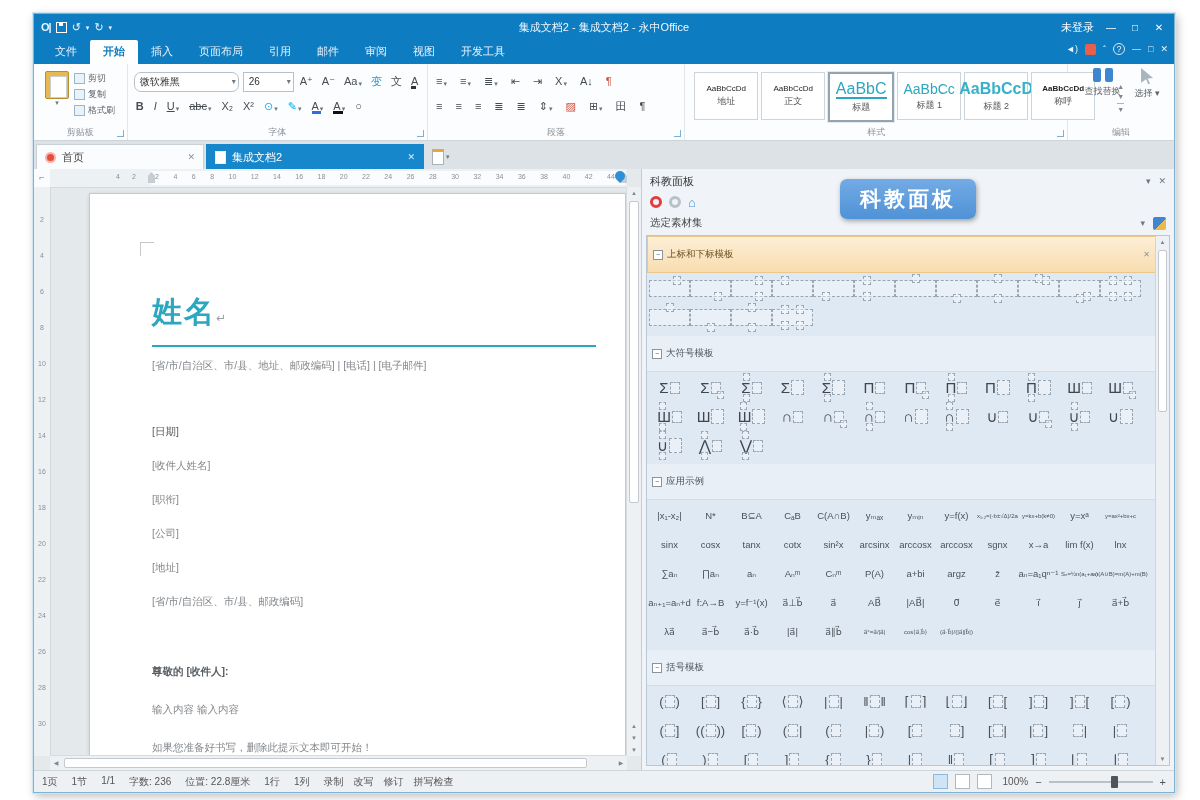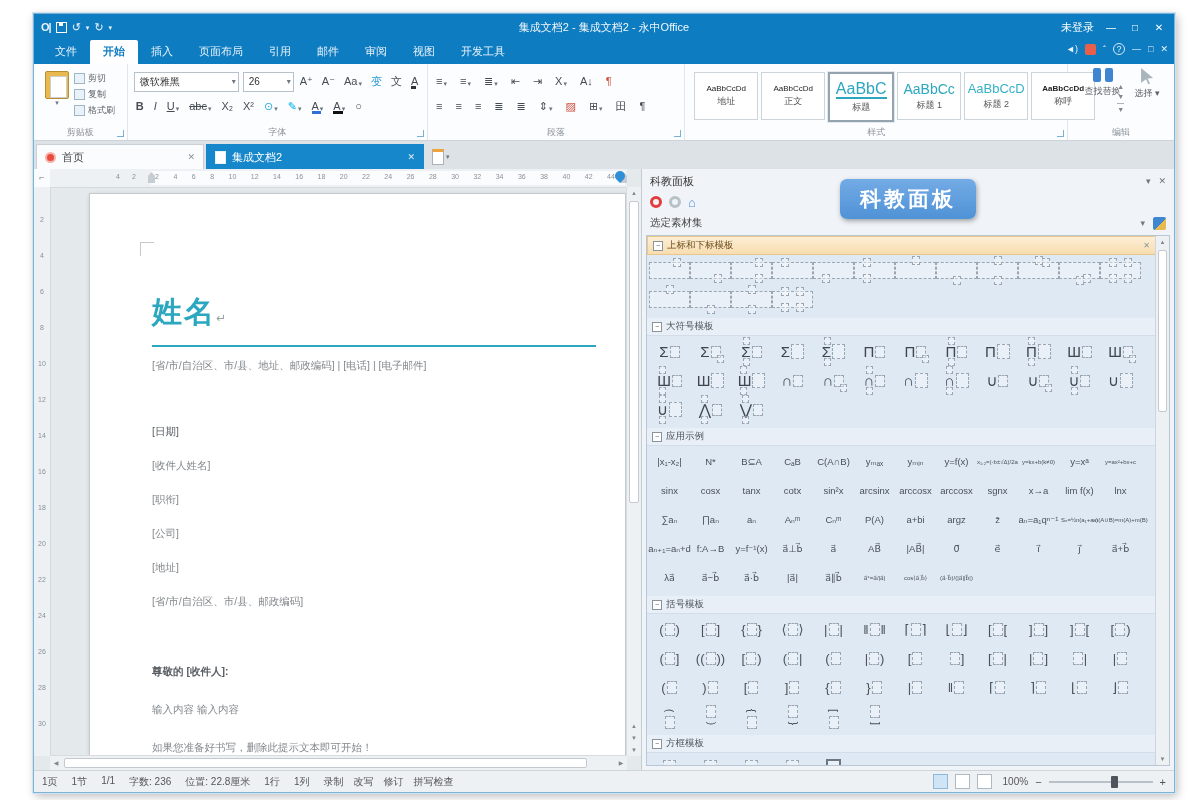--- a/index.html
+++ b/index.html
@@ -50,21 +50,21 @@
   .ribtn.st .gl{text-decoration:line-through;}
   .g-para{width:262px;}
   .g-styles{width:372px;display:flex;gap:20px;}
   .stcell{width:62px;height:46px;background:#fff;border:1px solid #cdd5db;margin:3px 0 0 3px;display:flex;flex-direction:column;align-items:center;justify-content:center;}
   .stcell.sel{border:2px solid #93a3b0;outline:1px solid #e3e9ee;}
   .sts{color:#222;}
   .sts.sm{font-size:8px;}
   .sts.bold-sm{font-size:8px;font-weight:bold;}
   .sts.title{font-size:16px;color:#2ba7bf;border-bottom:2px solid #2ba7bf;line-height:1.1;}
   .sts.h1{font-size:14px;color:#2ba7bf;}
-  .sts.h2{font-size:13px;color:#35b2c9;}
+  .sts.h2{font-size:16px;color:#35b2c9;font-weight:bold;}
   .stn{font-size:9px;color:#555;margin-top:2px;}
   .stscroll{width:13px;display:flex;flex-direction:column;justify-content:center;gap:3px;align-items:center;color:#7c8790;font-size:7px;margin-left:2px;}
   .g-edit{width:102px;display:flex;justify-content:space-evenly;padding-top:4px;}
   .editbtn{display:flex;flex-direction:column;align-items:center;gap:3px;font-size:9px;color:#5c636a;}
   .bino{width:20px;height:14px;position:relative;}
   .bino:before,.bino:after{content:"";position:absolute;top:0;width:8px;height:14px;background:#3f86d2;border-radius:2px;}
   .bino:before{left:0}.bino:after{right:0}
   .cursorarrow{width:12px;height:16px;background:#aab4bd;clip-path:polygon(0 0,100% 62%,55% 66%,75% 100%,58% 100%,42% 70%,0 92%);}
   
   .doctabs{height:28px;background:#dde2e6;display:flex;align-items:flex-end;padding-left:2px;gap:2px;flex:0 0 auto;}
@@ -118,21 +118,21 @@
   .badge{position:absolute;top:10px;left:50%;transform:translateX(-50%);z-index:5;
     background:linear-gradient(#73abe5,#4f92d6);color:#fff;font-size:21px;font-weight:bold;
     letter-spacing:3px;padding:6px 20px;border-radius:7px;box-shadow:1px 2px 5px rgba(0,0,0,.35);}
   .pselect{height:20px;display:flex;align-items:center;padding:0 8px;font-size:10.5px;color:#444;}
   .pselect .pright{margin-left:auto;display:flex;gap:8px;align-items:center;color:#6d7781;font-size:9px;}
   .brush{width:13px;height:13px;background:linear-gradient(135deg,#3f86d2 55%,#e8b94e 55%);border-radius:2px;}
   .pcontent{flex:1;margin:2px 4px 4px;background:#dfe9f4;border:1px solid #b9c6d3;position:relative;overflow:hidden;}
   .pscrollv{position:absolute;right:0;top:0;bottom:0;width:13px;background:#eef1f3;border-left:1px solid #cfd6db;}
   .pscrollv .vthumb{top:14px;height:160px;}
   .secs{position:absolute;left:0;right:13px;top:0;bottom:0;overflow:hidden;}
-  .sechead{height:15px;display:flex;align-items:center;gap:4px;padding:1px 5px;font-size:9.5px;color:#4e555c;background:#e9eff7;border-bottom:1px solid #d3dde9;}
+  .sechead{height:15px;display:flex;align-items:center;gap:4px;padding:10px 5px;font-size:9.5px;color:#4e555c;background:#e9eff7;border-bottom:1px solid #d3dde9;}
   .sechead.orange{background:linear-gradient(#fdeed5,#f8ddb0);border:1px solid #e9c68c;color:#6b4c1c;}
   .colbox{width:8px;height:8px;border:1px solid #8a949d;background:#fff;font-size:7px;line-height:7px;text-align:center;color:#555;}
   .secx{margin-left:auto;font-size:8px;color:#8a949d;}
   .cells{display:flex;flex-wrap:wrap;padding:1px 2px 4px;}
   .cell{width:41px;height:29px;display:flex;align-items:center;justify-content:center;color:#4a5057;position:relative;}
   .bx{display:inline-block;border:1px dashed #9aa7b2;background:rgba(255,255,255,.35);}
   .scell .main{width:11px;height:15px;}
   .scell .mini{position:absolute;width:6px;height:7px;}
   .scell{position:relative;}
   .scell .tr{right:9px;top:2px;} .scell .br{right:9px;bottom:2px;}
@@ -228,21 +228,21 @@
             <span class="mini-ic"></span>
             <span>格式刷</span>
           </span>
         </div>
       <div class="glabel">剪贴板</div>
       <div class="dl"></div>
     </div>
 
     <div class="rgroup g-font">
       <div class="frow">
-        <span class="combo" style="width:96px;">
+        <span class="combo" style="width:96px;border-radius:7px;">
           <span>微软雅黑</span>
             <span class="cdd">▾</span>
         </span>
         <span class="combo" style="width:42px;">
           <span>26</span>
             <span class="cdd">▾</span>
         </span>
         <span id="fonticons1" style="display:flex;gap:5px;">
             <span class="ribtn">
               <span class="gl">A⁺</span>

